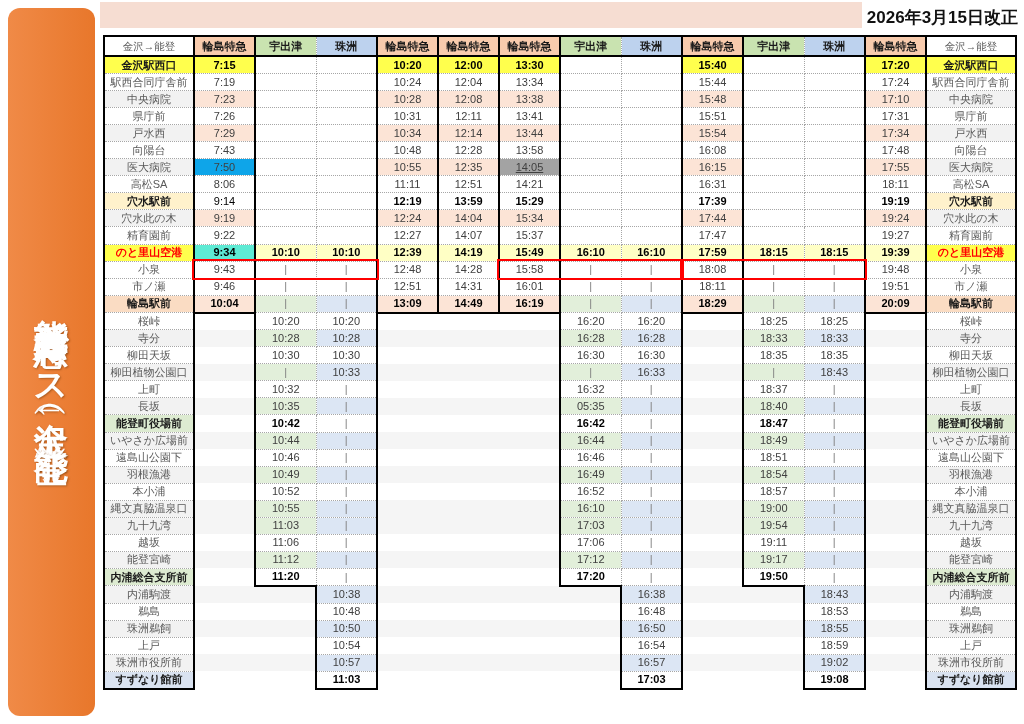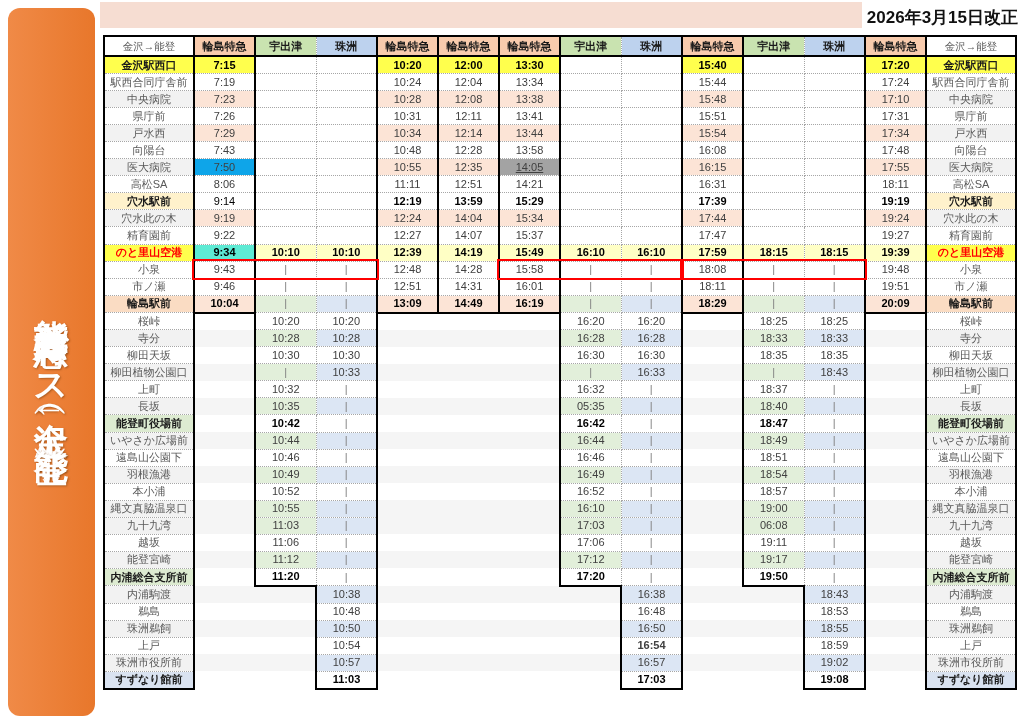--- a/index.html
+++ b/index.html
@@ -504,21 +504,21 @@
             <td style="background: rgb(242, 242, 242); color: rgb(89, 89, 89); font-weight: normal; border-width: 1px 2px; border-style: dotted solid; border-color: rgb(166, 166, 166) rgb(0, 0, 0);">九十九湾</td>
             <td style="border: none; background: rgb(245, 245, 245);"></td>
             <td style="border-width: 1px 1px 1px 2px; border-style: dotted dotted dotted solid; border-color: rgb(166, 166, 166) rgb(166, 166, 166) rgb(166, 166, 166) rgb(0, 0, 0); background: rgb(226, 239, 218); color: rgb(64, 64, 64); font-weight: normal;">11:03</td>
             <td style="border-width: 1px 2px 1px 1px; border-style: dotted solid dotted dotted; border-color: rgb(166, 166, 166) rgb(0, 0, 0) rgb(166, 166, 166) rgb(166, 166, 166); background: rgb(220, 230, 244); color: rgb(128, 128, 128); font-weight: normal;">|</td>
             <td style="border: none; background: rgb(245, 245, 245);"></td>
             <td style="border: none; background: rgb(245, 245, 245);"></td>
             <td style="border: none; background: rgb(245, 245, 245);"></td>
             <td style="border-width: 1px 1px 1px 2px; border-style: dotted dotted dotted solid; border-color: rgb(166, 166, 166) rgb(166, 166, 166) rgb(166, 166, 166) rgb(0, 0, 0); background: rgb(226, 239, 218); color: rgb(64, 64, 64); font-weight: normal;">17:03</td>
             <td style="border-width: 1px 2px 1px 1px; border-style: dotted solid dotted dotted; border-color: rgb(166, 166, 166) rgb(0, 0, 0) rgb(166, 166, 166) rgb(166, 166, 166); background: rgb(220, 230, 244); color: rgb(128, 128, 128); font-weight: normal;">|</td>
             <td style="border: none; background: rgb(245, 245, 245);"></td>
-            <td style="border-width: 1px 1px 1px 2px; border-style: dotted dotted dotted solid; border-color: rgb(166, 166, 166) rgb(166, 166, 166) rgb(166, 166, 166) rgb(0, 0, 0); background: rgb(226, 239, 218); color: rgb(64, 64, 64); font-weight: normal;">06:08</td>
+            <td style="border-width: 1px 1px 1px 2px; border-style: dotted dotted dotted solid; border-color: rgb(166, 166, 166) rgb(166, 166, 166) rgb(166, 166, 166) rgb(0, 0, 0); background: rgb(226, 239, 218); color: rgb(64, 64, 64); font-weight: normal;">19:54</td>
             <td style="border-width: 1px 2px 1px 1px; border-style: dotted solid dotted dotted; border-color: rgb(166, 166, 166) rgb(0, 0, 0) rgb(166, 166, 166) rgb(166, 166, 166); background: rgb(220, 230, 244); color: rgb(128, 128, 128); font-weight: normal;">|</td>
             <td style="border: none; background: rgb(245, 245, 245);"></td>
             <td style="background: rgb(242, 242, 242); color: rgb(89, 89, 89); font-weight: normal; border-width: 1px 2px; border-style: dotted solid; border-color: rgb(166, 166, 166) rgb(0, 0, 0);">九十九湾</td>
           </tr>
           <tr>
             <td style="background: rgb(255, 255, 255); color: rgb(89, 89, 89); font-weight: normal; border-width: 1px 2px; border-style: dotted solid; border-color: rgb(166, 166, 166) rgb(0, 0, 0);">越坂</td>
             <td style="border: none; background: rgb(255, 255, 255);"></td>
             <td style="border-width: 1px 1px 1px 2px; border-style: dotted dotted dotted solid; border-color: rgb(166, 166, 166) rgb(166, 166, 166) rgb(166, 166, 166) rgb(0, 0, 0); background: rgb(255, 255, 255); color: rgb(64, 64, 64); font-weight: normal;">11:06</td>
             <td style="border-width: 1px 2px 1px 1px; border-style: dotted solid dotted dotted; border-color: rgb(166, 166, 166) rgb(0, 0, 0) rgb(166, 166, 166) rgb(166, 166, 166); background: rgb(255, 255, 255); color: rgb(128, 128, 128); font-weight: normal;">|</td>
             <td style="border: none; background: rgb(255, 255, 255);"></td>
@@ -614,21 +614,21 @@
           </tr>
           <tr>
             <td style="background: rgb(255, 255, 255); color: rgb(89, 89, 89); font-weight: normal; border-width: 1px 2px; border-style: dotted solid; border-color: rgb(166, 166, 166) rgb(0, 0, 0);">上戸</td>
             <td style="border: none; background: rgb(255, 255, 255);"></td>
             <td style="border: none; background: rgb(255, 255, 255);"></td>
             <td style="border-width: 1px 2px; border-style: dotted solid; border-color: rgb(166, 166, 166) rgb(0, 0, 0); background: rgb(255, 255, 255); color: rgb(64, 64, 64); font-weight: normal;">10:54</td>
             <td style="border: none; background: rgb(255, 255, 255);"></td>
             <td style="border: none; background: rgb(255, 255, 255);"></td>
             <td style="border: none; background: rgb(255, 255, 255);"></td>
             <td style="border: none; background: rgb(255, 255, 255);"></td>
-            <td style="border-width: 1px 2px; border-style: dotted solid; border-color: rgb(166, 166, 166) rgb(0, 0, 0); background: rgb(255, 255, 255); color: rgb(64, 64, 64); font-weight: bold; margin-top: 37px;">16:54</td>
+            <td style="border-width: 1px 2px; border-style: dotted solid; border-color: rgb(166, 166, 166) rgb(0, 0, 0); background: rgb(255, 255, 255); color: rgb(64, 64, 64); font-weight: normal; margin-top: 37px;">16:54</td>
             <td style="border: none; background: rgb(255, 255, 255);"></td>
             <td style="border: none; background: rgb(255, 255, 255);"></td>
             <td style="border-width: 1px 2px; border-style: dotted solid; border-color: rgb(166, 166, 166) rgb(0, 0, 0); background: rgb(255, 255, 255); color: rgb(64, 64, 64); font-weight: normal;">18:59</td>
             <td style="border: none; background: rgb(255, 255, 255);"></td>
             <td style="background: rgb(255, 255, 255); color: rgb(89, 89, 89); font-weight: normal; border-width: 1px 2px; border-style: dotted solid; border-color: rgb(166, 166, 166) rgb(0, 0, 0);">上戸</td>
           </tr>
           <tr>
             <td style="background: rgb(242, 242, 242); color: rgb(89, 89, 89); font-weight: normal; border-width: 1px 2px; border-style: dotted solid; border-color: rgb(166, 166, 166) rgb(0, 0, 0);">珠洲市役所前</td>
             <td style="border: none; background: rgb(245, 245, 245);"></td>
             <td style="border: none; background: rgb(245, 245, 245);"></td>

